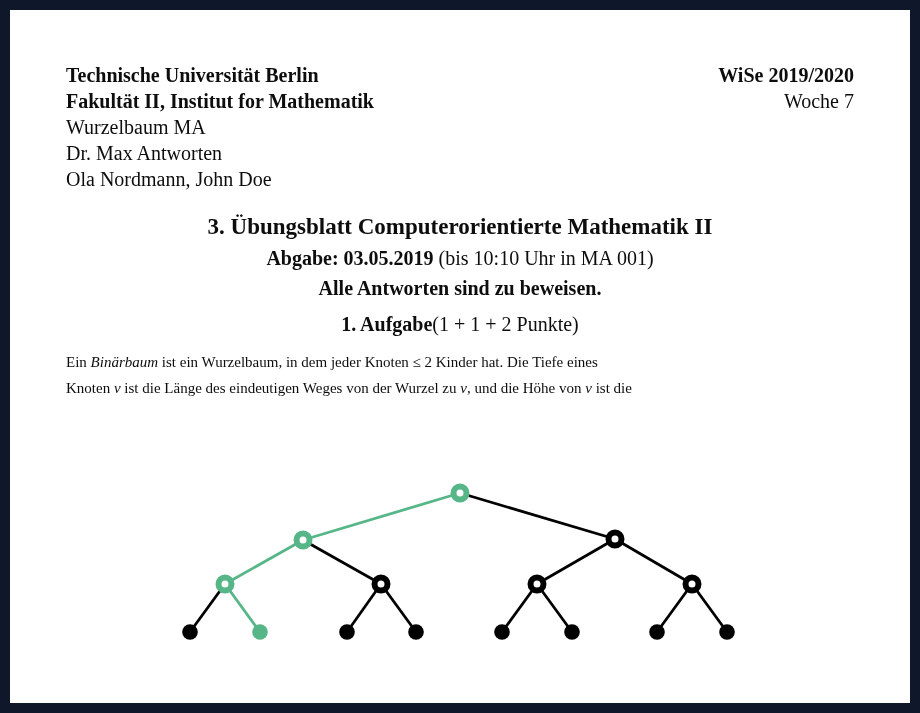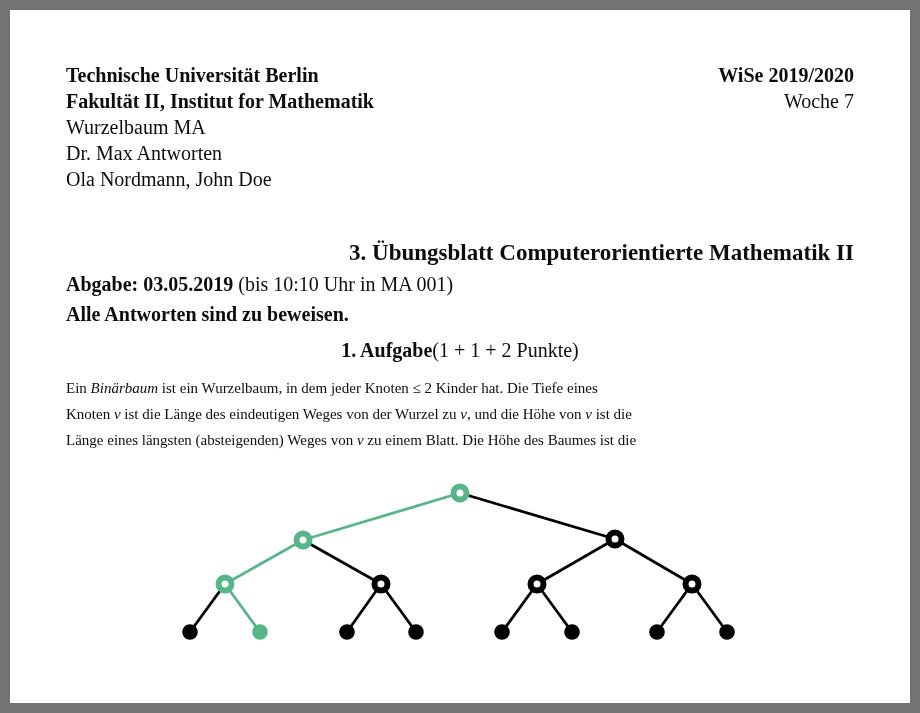--- a/index.html
+++ b/index.html
@@ -1,37 +1,37 @@
 <!DOCTYPE html>
 <html><head>
 <meta charset="utf-8">
 <style>
   html, body { margin: 0; padding: 0; background: #444; }
   .page {
     position: relative;
     width: 920px;
     height: 713px;
     box-sizing: border-box;
-    border: 10px solid #737373;
+    border: 10px solid #0f172a;
     background: #fff;
     font-family: "Liberation Serif", "DejaVu Serif", serif;
     color: #0d0d0d;
     overflow: hidden;
   }
   .content { padding: 52px 56px 0 56px; }
   .hdr { display: flex; justify-content: space-between; align-items: flex-start; }
   .hdr-col div { font-size: 20px; line-height: 26px; white-space: nowrap; }
   .hdr-right { text-align: right; }
   .b { font-weight: bold; }
   .doc-title {
-    text-align: right; font-size: 23px; font-weight: bold;
-    line-height: 32px; margin-top: 45px; white-space: nowrap;
+    text-align: center; font-size: 23px; font-weight: bold;
+    line-height: 32px; margin-top: 19px; white-space: nowrap;
   }
-  .deadline { text-align: left; font-size: 20px; line-height: 30px; white-space: nowrap; }
-  .note { font-size: 20px; font-weight: bold; line-height: 30px; }
+  .deadline { text-align: center; font-size: 20px; line-height: 30px; white-space: nowrap; }
+  .note { text-align: center; font-size: 20px; font-weight: bold; line-height: 30px; }
   .exrow {
     display: flex; justify-content: center;
     margin-top: 8px; font-size: 20px; line-height: 26px;
   }
   .ex-label { font-weight: bold; }
   .para { margin-top: 12px; font-size: 15px; line-height: 26px; }
   .para .ln { white-space: nowrap; }
   .it { font-style: italic; }
   svg.tree {
     position: absolute; left: 0; top: 0;
@@ -65,21 +65,20 @@
     <div class="note">Alle Antworten sind zu beweisen.</div>
 
     <div class="exrow">
       <span class="ex-label">1. Aufgabe</span>
       <span class="ex-points">(1 + 1 + 2 Punkte)</span>
     </div>
 
     <div class="para" id="para">
         <div class="ln"><span>Ein </span><span class="it">Binärbaum</span><span> ist ein Wurzelbaum, in dem jeder Knoten ≤ 2 Kinder hat. Die Tiefe eines</span></div>
         <div class="ln"><span>Knoten </span><span class="it">v</span><span> ist die Länge des eindeutigen Weges von der Wurzel zu </span><span class="it">v</span><span>, und die Höhe von </span><span class="it">v</span><span> ist die</span></div>
-        <div class="ln"><span>Länge eines längsten (absteigenden) Weges von </span><span class="it">v</span><span> zu einem Blatt. Die Höhe des Baumes ist die</span></div>
       </div>
   </div>
 
   <svg class="tree" id="tree-svg" viewBox="10 10 900 693">
       <line x1="460" y1="493" x2="303" y2="540" stroke="#57b688" stroke-width="2.8"></line>
       <line x1="460" y1="493" x2="615" y2="539" stroke="#000000" stroke-width="2.8"></line>
       <line x1="303" y1="540" x2="225" y2="584" stroke="#57b688" stroke-width="2.8"></line>
       <line x1="303" y1="540" x2="381" y2="584" stroke="#000000" stroke-width="2.8"></line>
       <line x1="615" y1="539" x2="537" y2="584" stroke="#000000" stroke-width="2.8"></line>
       <line x1="615" y1="539" x2="692" y2="584" stroke="#000000" stroke-width="2.8"></line>

